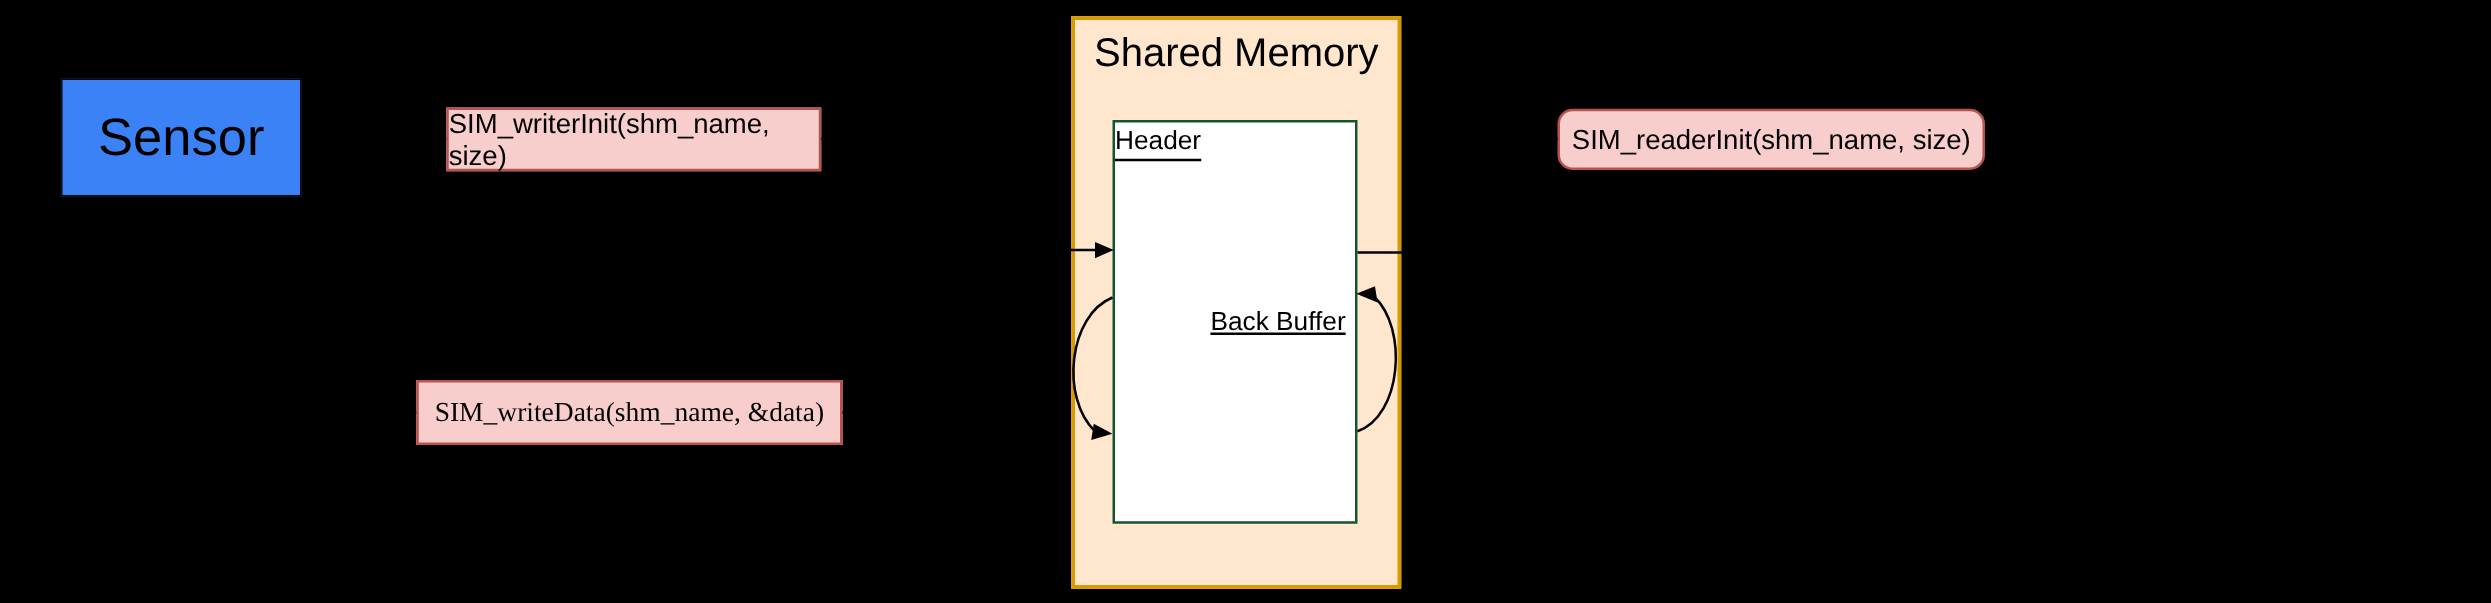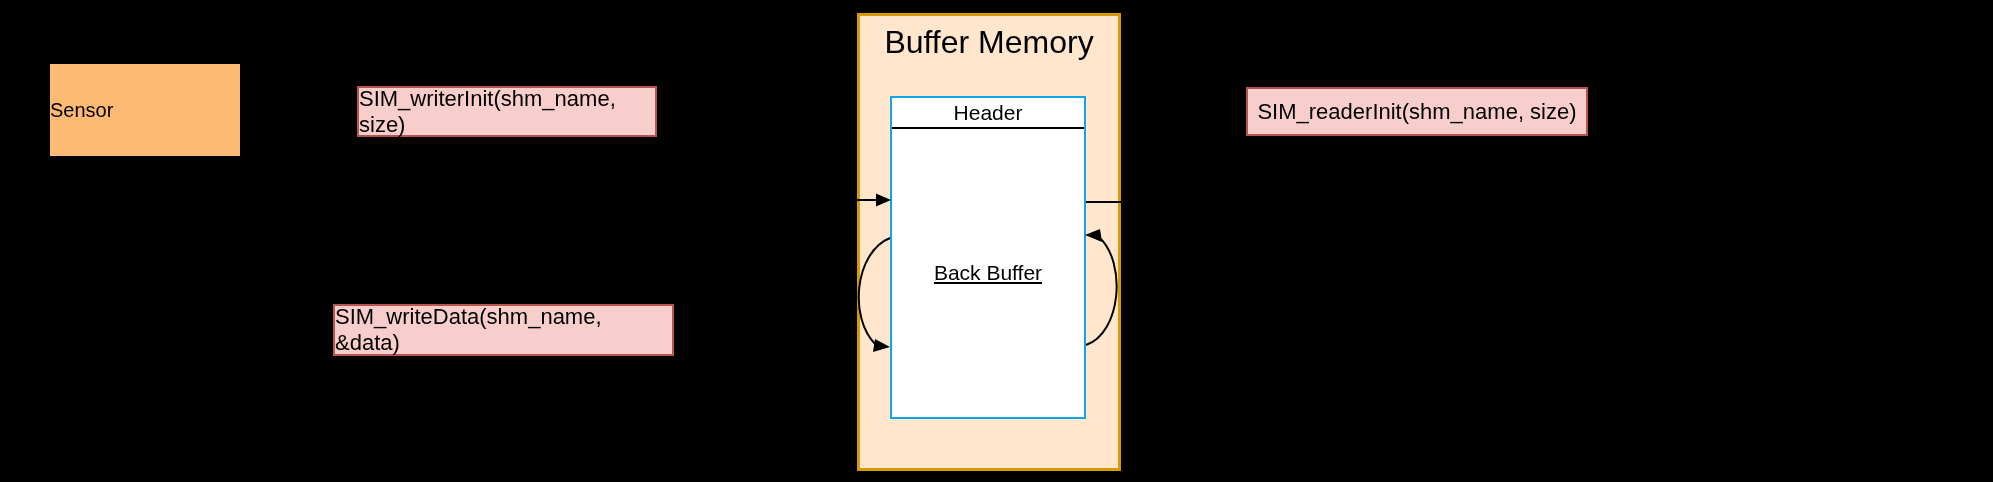--- a/index.html
+++ b/index.html
@@ -5,88 +5,88 @@
   html, body { margin: 0; padding: 0; background: #000; }
   .canvas {
     position: relative;
     width: 1993px; height: 482px;
     background: #000;
     font-family: "Liberation Sans", sans-serif;
     overflow: hidden;
   }
   .node {
     position: absolute;
-    background: #fdba74;
+    background: #3b82f6;
     border: 1px solid #000;
-    display: flex; align-items: center; 
-    font-size: 20px; color: #000;
+    display: flex; align-items: center; justify-content: center;
+    font-size: 42px; color: #000;
     box-sizing: border-box;
   }
   .node.sensor { left: 49px; top: 63px; width: 192px; height: 94px; }
   .node.application { left: 1752px; top: 63px; width: 192px; height: 95px; }
 
   .shm {
     position: absolute;
     left: 857px; top: 13px; width: 264px; height: 458px;
     background: #ffe6cc;
     border: 3px solid #d79b00;
     box-sizing: border-box;
   }
   .shm-title {
     position: absolute; left: 0; top: 8px; width: 100%;
     text-align: center; font-size: 32px; color: #000;
   }
   .buffers {
     position: absolute;
     left: 30px; top: 80px; width: 196px; height: 323px;
     background: #ffffff;
-    border: 2px solid #0ea5e9;
+    border: 2px solid #14532d;
     box-sizing: border-box;
-    display: flex; flex-direction: column;
+    display: flex; flex-direction: row;
   }
   .buf-row {
     display: flex; align-items: center; justify-content: center;
     font-size: 21px; color: #000;
     box-sizing: border-box;
   }
   .buf-header { height: 31px; border-bottom: 2px solid #000; flex: none; }
   .buf-front  { height: 146px; border-bottom: 2px solid #000; flex: none; }
   .buf-back   { flex: 1; text-decoration: underline; }
 
   .call {
     position: absolute;
     background: #f8cecc;
     border: 2px solid #b85450;
     display: flex; align-items: center; justify-content: center;
     font-size: 22px; color: #000;
     box-sizing: border-box;
   }
   .call.writer-init { left: 357px;  top: 86px;  width: 300px; height: 51px; }
-  .call.write-data  { left: 333px;  top: 304px; width: 341px; height: 52px; }
-  .call.reader-init { left: 1246px; top: 87px;  width: 342px; height: 49px; }
+  .call.write-data  { left: 333px;  top: 304px; width: 341px; height: 52px; font-family: Liberation Serif, serif; }
+  .call.reader-init { left: 1246px; top: 87px;  width: 342px; height: 49px; border-radius: 12px; }
   .call.read-data   { left: 1247px; top: 306px; width: 389px; height: 50px; }
 
   .stub { position: absolute; height: 2px; width: 9px; background: #000; }
 
   svg.arrows { position: absolute; left: 0; top: 0; }
   .edge { stroke: #000; stroke-width: 2; fill: none; }
   .head { fill: #000; stroke: none; }
 </style>
 </head>
 <body>
 
 <div class="canvas">
 
   <div class="node sensor">
     <span>Sensor</span>
   </div>
 
 
   <div class="shm">
-    <div class="shm-title">Buffer Memory</div>
+    <div class="shm-title">Shared Memory</div>
     <div class="buffers">
       <div class="buf-row buf-header">
         <span>Header</span>
       </div>
       <div class="buf-row buf-back">
         <span>Back Buffer</span>
       </div>
     </div>
   </div>
 

